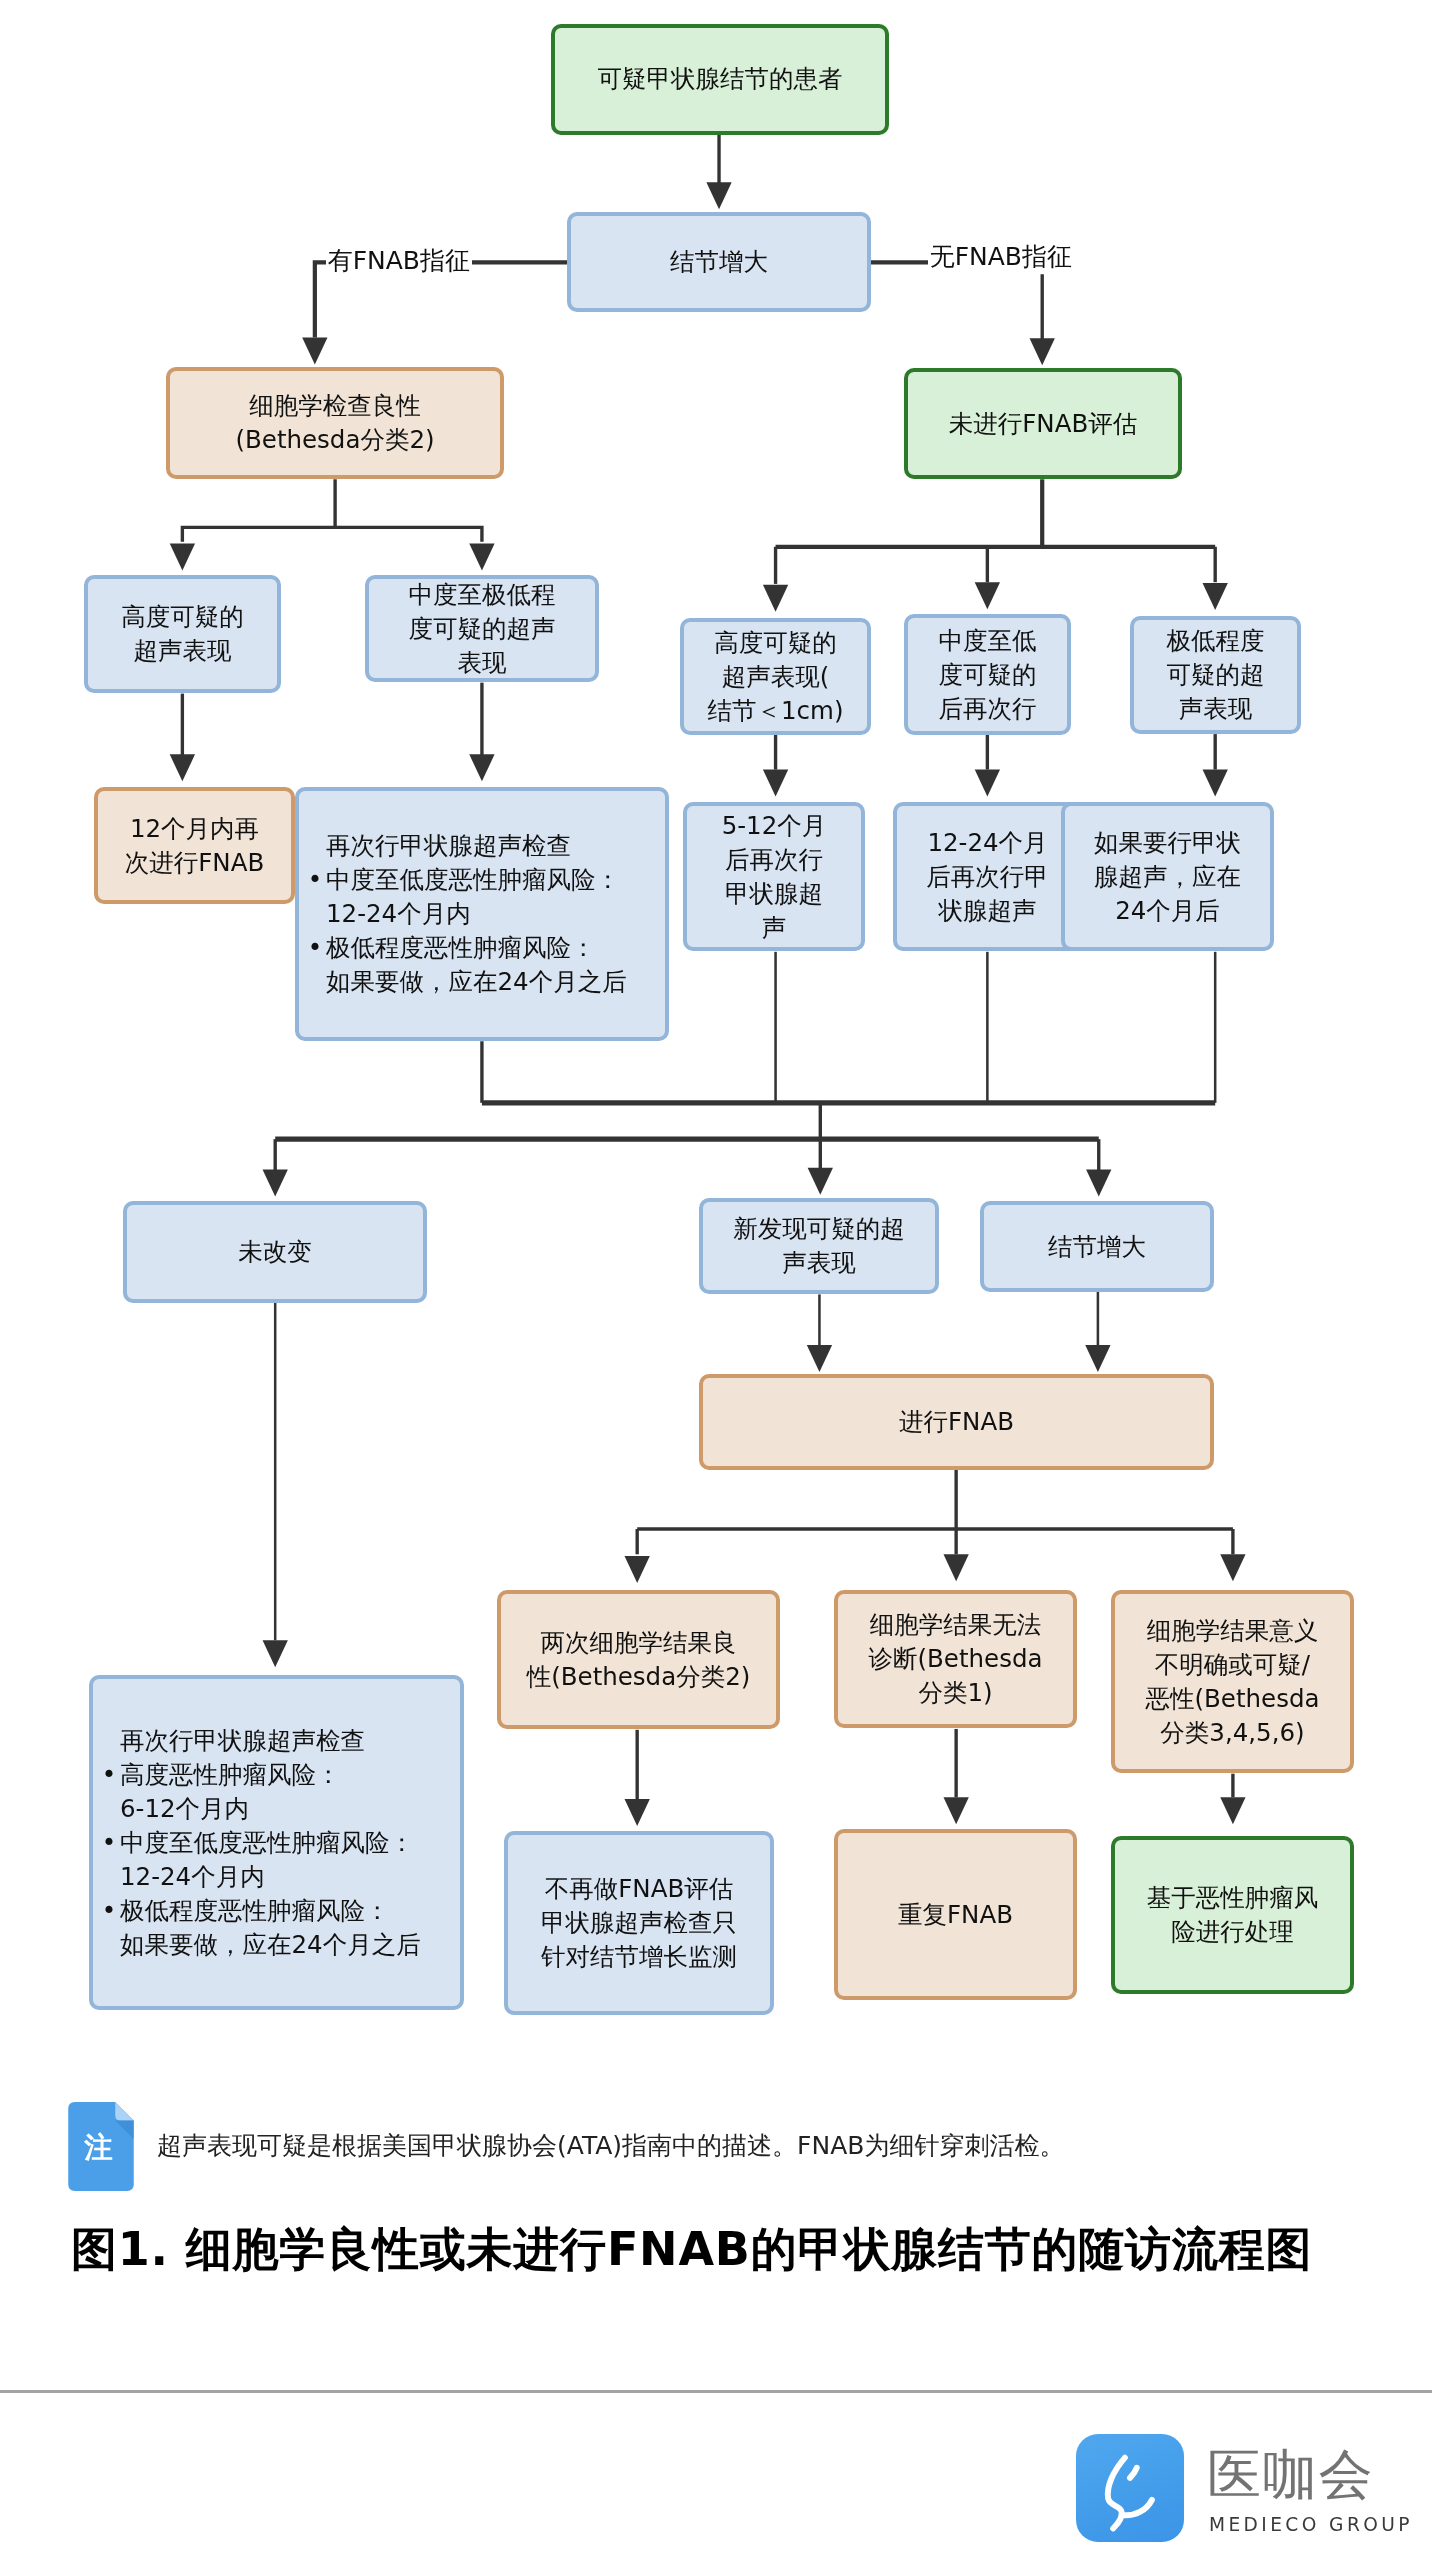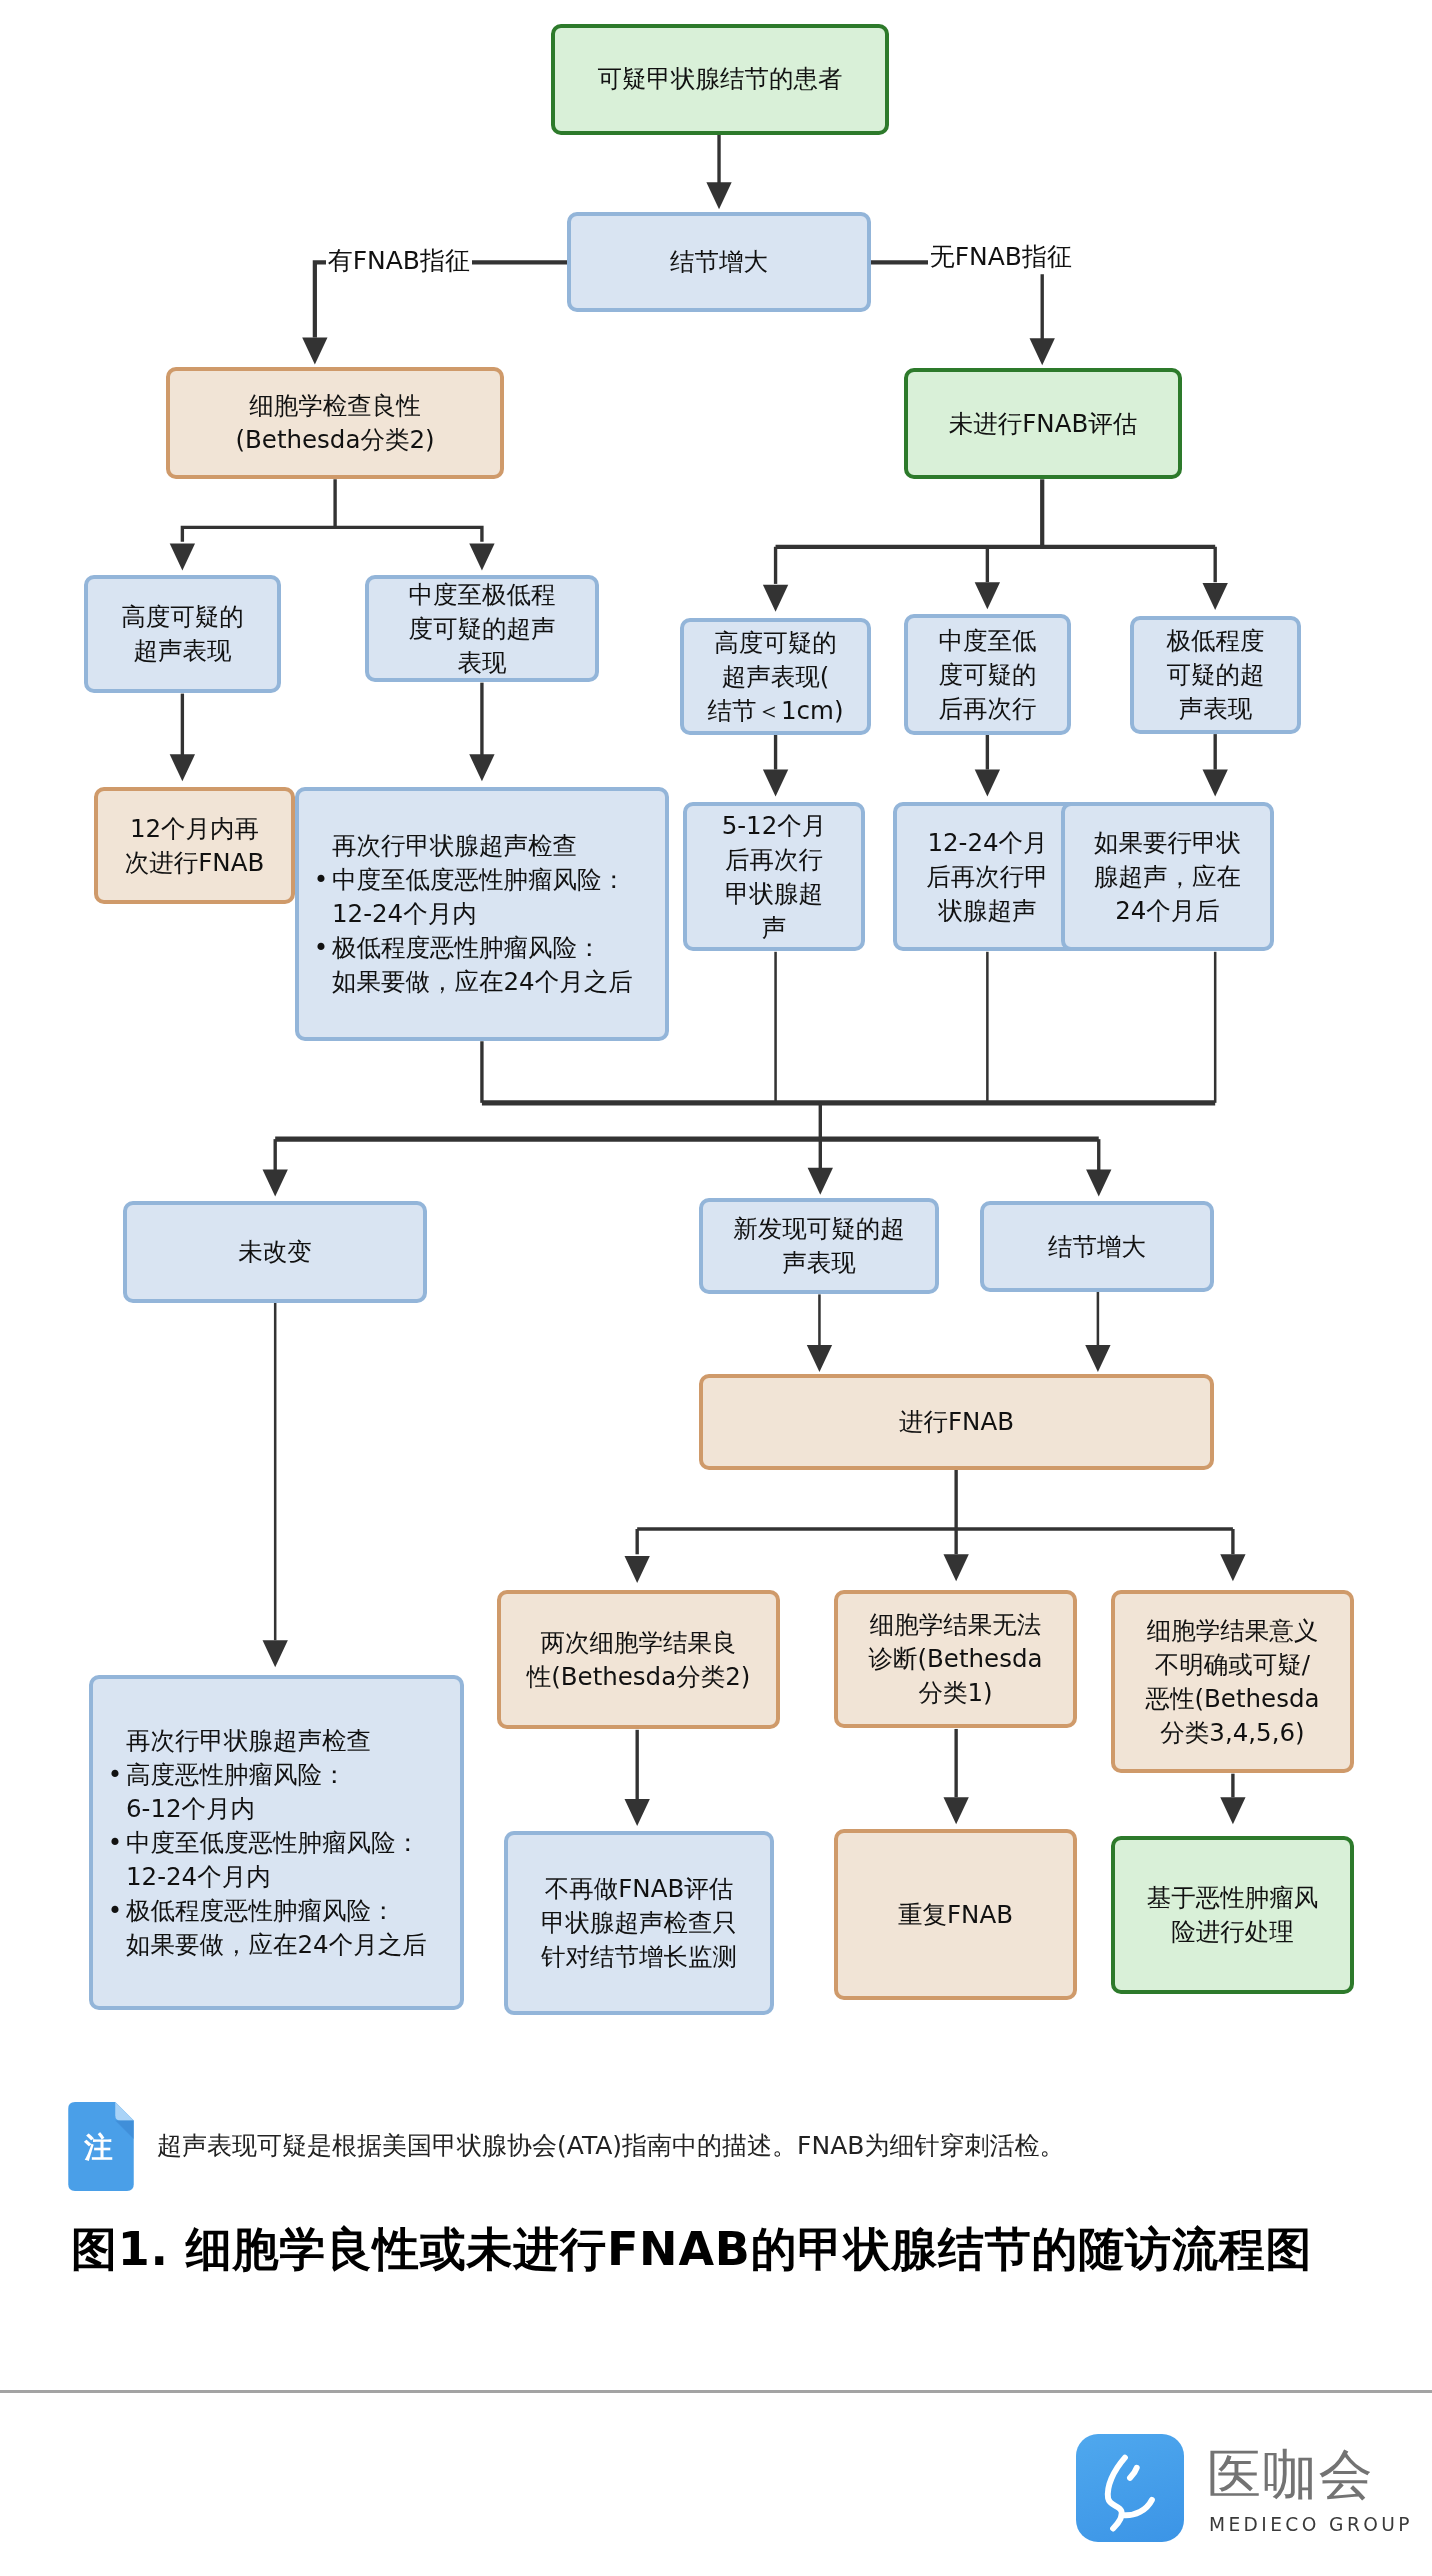--- a/index.html
+++ b/index.html
@@ -6,21 +6,21 @@
   body { width: 1433px; height: 2576px; position: relative; overflow: hidden;
          font-family: "DejaVu Sans", "Liberation Sans", sans-serif; color: #111; }
   #flow { position: absolute; left: 0; top: 0; width: 1433px; height: 2042px; }
   .node { position: absolute; box-sizing: border-box; border-radius: 10px;
           display: flex; align-items: center; justify-content: center;
           text-align: center; font-size: 24.5px; line-height: 34px; padding: 5px 8.4px; }
   .green { background: #d9f0d8; border: 4.2px solid #2d7a2b; }
   .blue  { background: #d9e4f2; border: 4.2px solid #93b5d9; }
   .orange{ background: #f1e4d6; border: 4.2px solid #cf9a6a; }
   .node .txt { white-space: pre-line; }
-  .node.list { justify-content: flex-start; text-align: left; padding-left: 11px; }
+  .node.list { justify-content: flex-start; text-align: left; padding-left: 5px; }
   .list-wrap { display: flex; flex-direction: column; }
   .list-head { padding-left: 22px; }
   .bullet { display: flex; }
   .bullet .dot { width: 22px; flex: 0 0 22px; text-align: center; }
   .edge-label { position: absolute; font-size: 25px; line-height: 30px; background: #fff;
                 padding: 0 1.7px; white-space: nowrap; }
   svg#edges { position: absolute; left: 0; top: 0; }
   .note-icon { position: absolute; left: 68px; top: 2102px; width: 66px; height: 89px; }
   .note-text { position: absolute; left: 157px; top: 2128px; font-size: 25px; line-height: 35px;
                color: #222; white-space: nowrap; }

